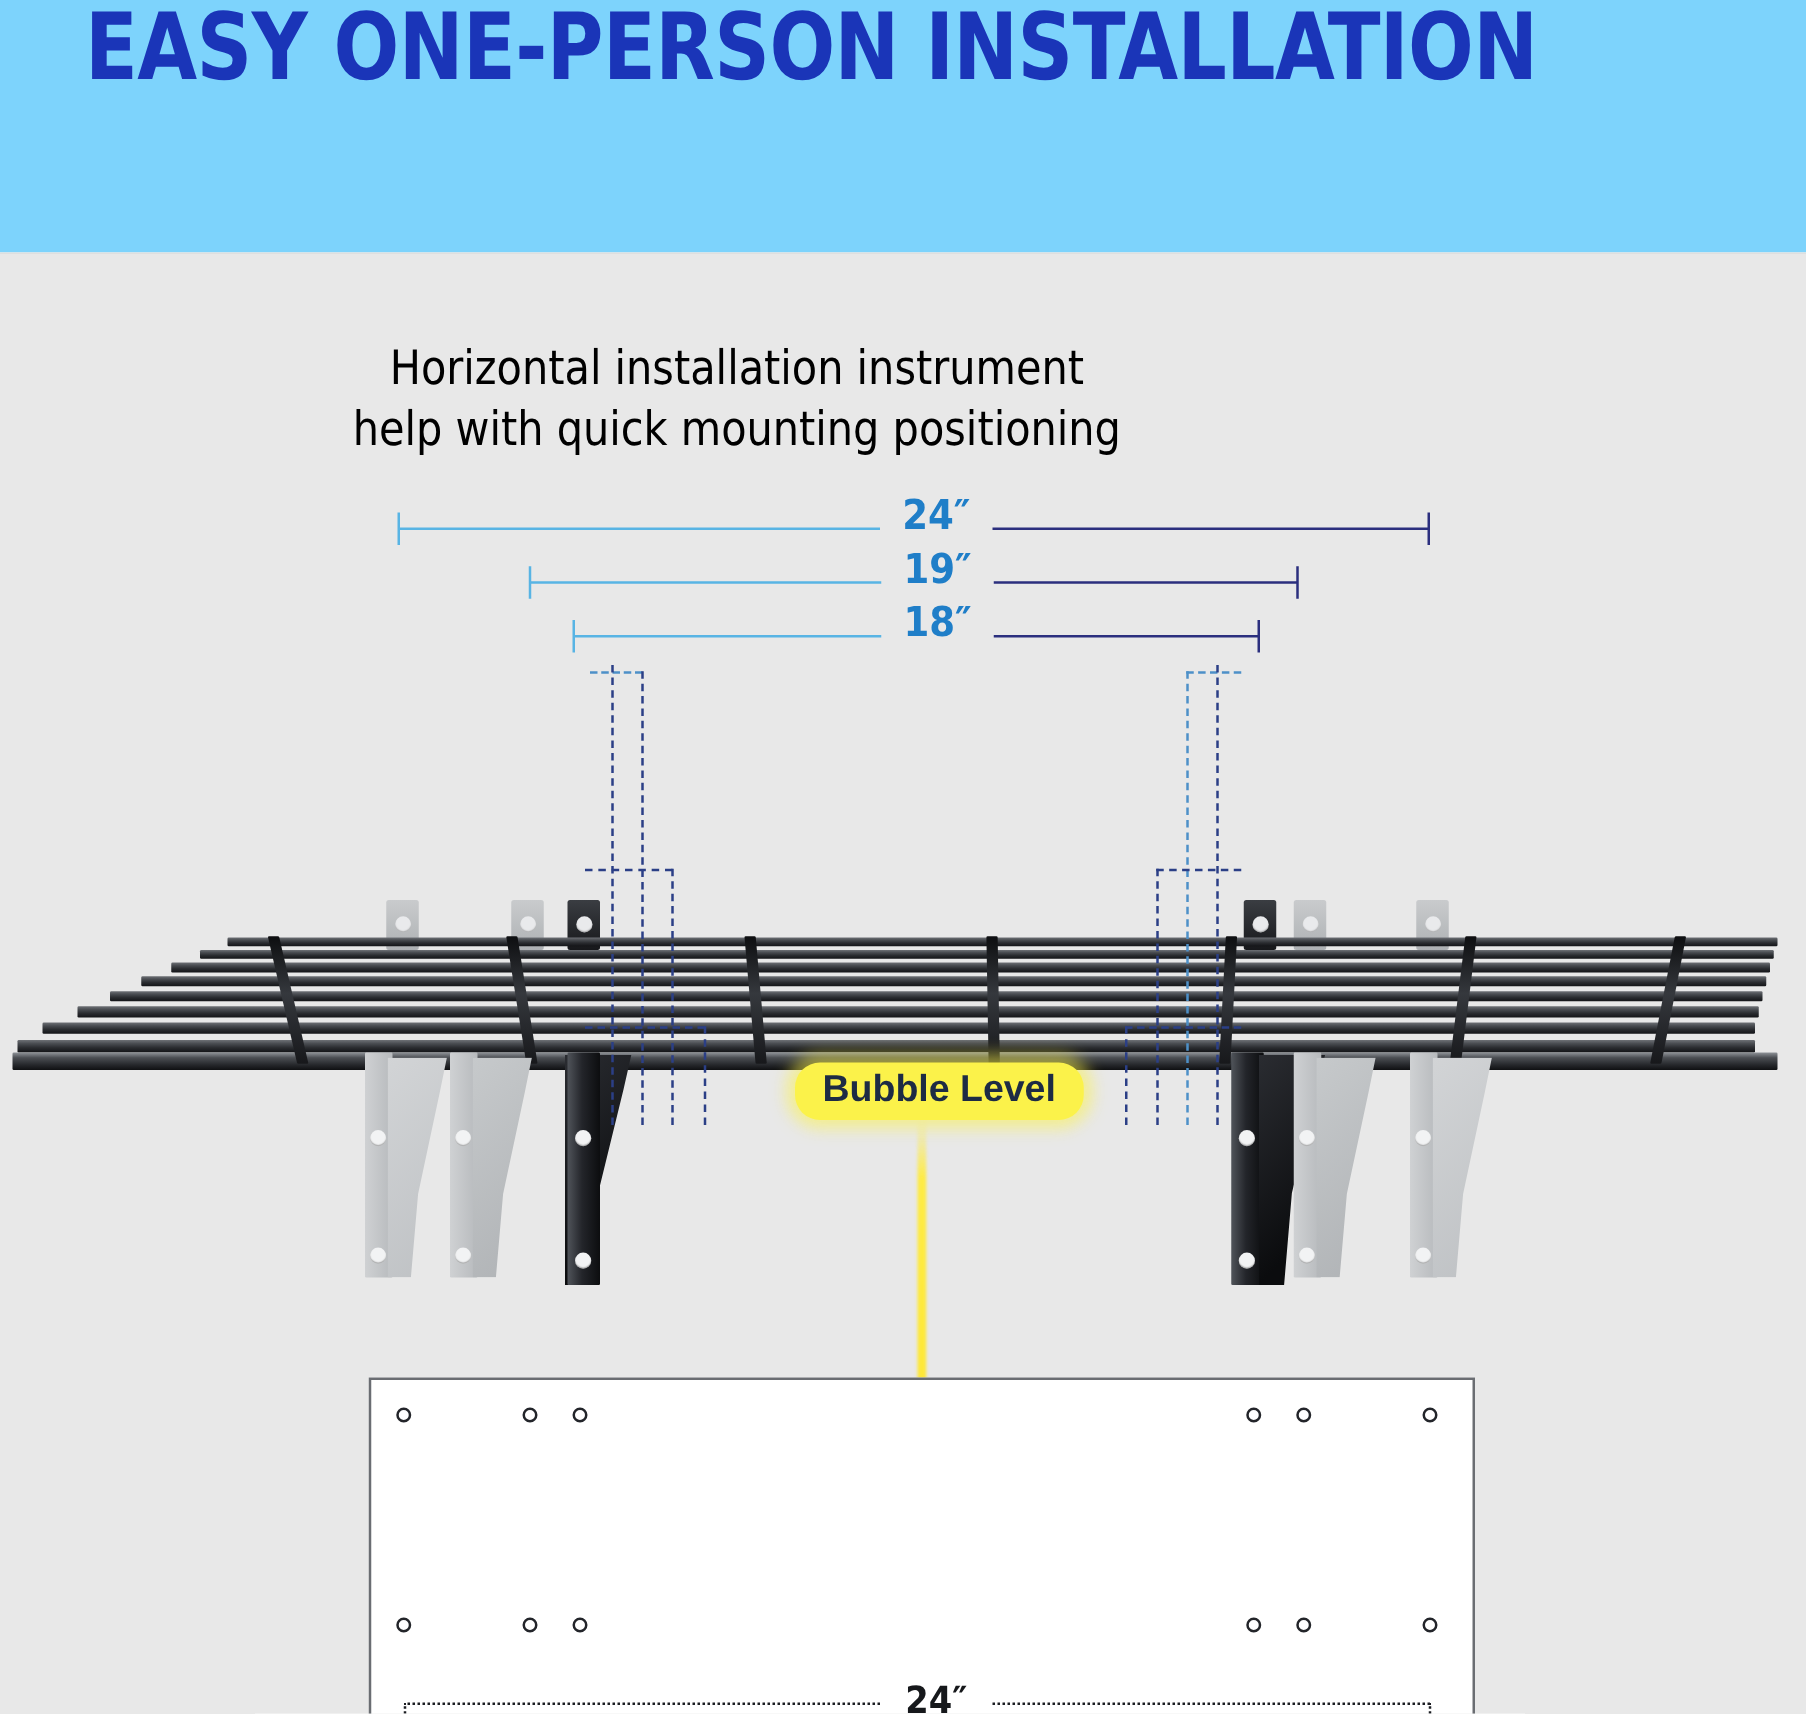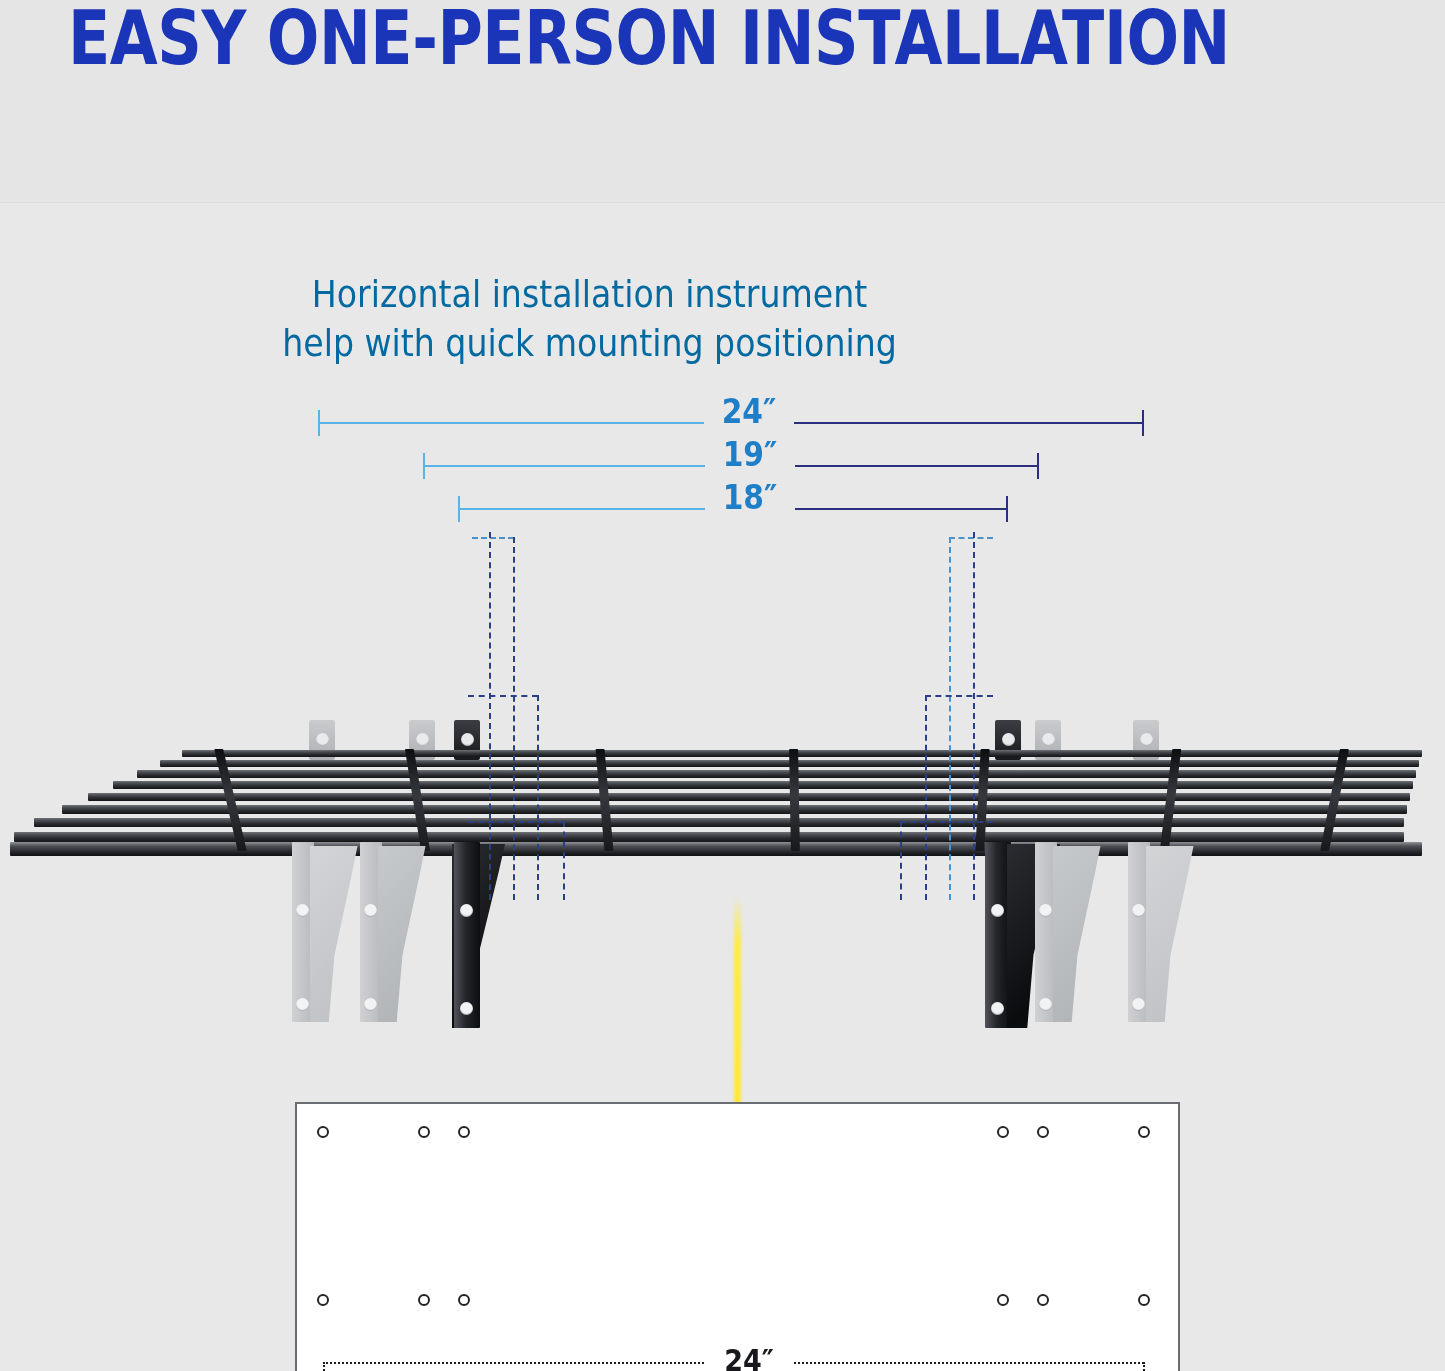--- a/index.html
+++ b/index.html
@@ -9,21 +9,21 @@
     background: #ffffff;
     overflow: hidden;
     position: relative;
   }
 
   
   #header {
     position: absolute;
     left: 0; top: 0;
     width: 1445px; height: 202px;
-    background: #e5e5e5;
+    background: #7dd3fc;
   }
   #headline {
     position: absolute;
     left: 68px; top: -4px;
     font-size: 74px;
     line-height: 84px;
     font-weight: 700;
     letter-spacing: -0.5px;
     color: #1a35b8;
     font-family: "Liberation Sans Narrow", "DejaVu Sans Condensed", "Liberation Sans", sans-serif;
@@ -67,21 +67,21 @@
     width: 1445px; height: 1px;
     background: #dcdcdc;
   }
 
   
   #subtitle {
     position: absolute;
     left: 0; top: 68px;
     width: 1179px;
     text-align: center;
-    color: #0369a1;
+    color: #000000;
     font-size: 38px;
     line-height: 49px;
     font-family: "Liberation Sans Narrow", "DejaVu Sans Condensed", "Liberation Sans", sans-serif;
   }
   #subtitle div { transform: scaleX(0.97); }
 
   
   .dim-row { position: absolute; height: 34px; }
   .dim-seg {
     position: absolute;
@@ -411,20 +411,23 @@
 
   <div class="hdash" style="left:925px; top:493px; width:68px;"></div>
   <div class="vdash" style="left:925px; top:493px; height:205px;"></div>
 
   <div class="hdash" style="left:900px; top:619px; width:93px;"></div>
   <div class="vdash" style="left:900px; top:619px; height:79px;"></div>
 
   <div class="vdash" style="left:973px; top:330px; height:368px;"></div>
 
   <div id="bubble-beam"></div>
+  <div id="bubble-callout">
+    <span>Bubble Level</span>
+  </div>
   <div id="bubble-device"></div>
   <div id="bubble-vial"></div>
   <div id="bubble-glow"></div>
 
   <div id="template">
 
     <div class="thole" style="left:20px;  top:22px;"></div>
     <div class="thole" style="left:121px; top:22px;"></div>
     <div class="thole" style="left:161px; top:22px;"></div>
     <div class="thole" style="left:700px; top:22px;"></div>

